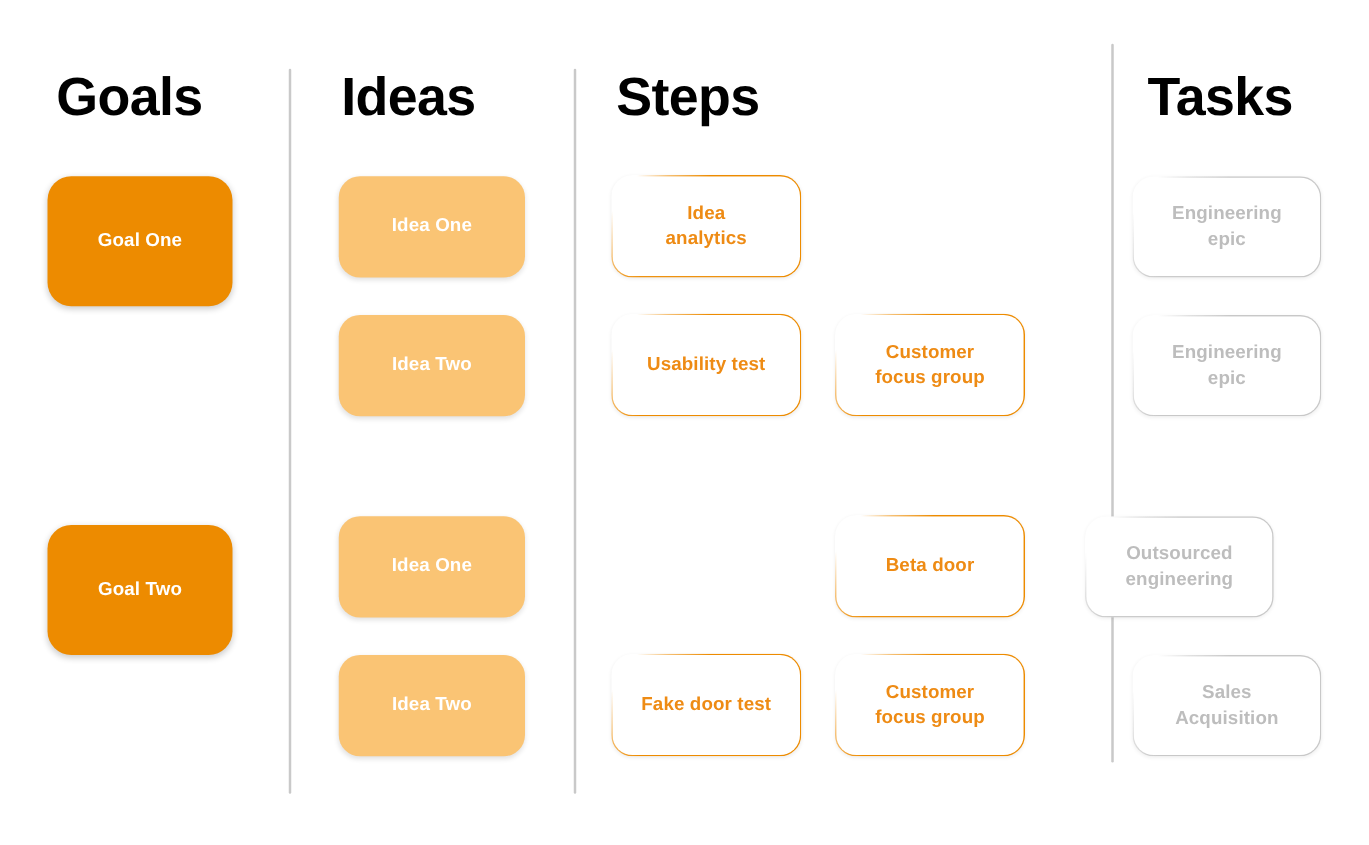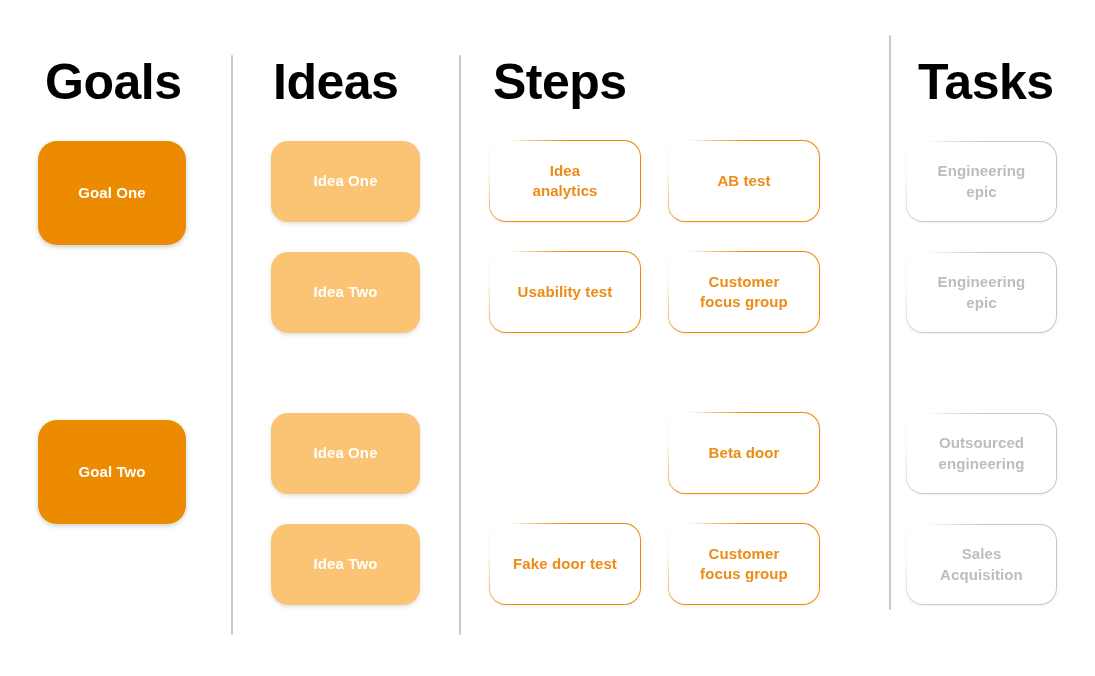--- a/index.html
+++ b/index.html
@@ -25,21 +25,21 @@
     background: #c9c9c9;
     border-radius: 1px;
   }
   .divider.d1 { left: 231px; top: 55px;  height: 580px; }
   .divider.d2 { left: 459px; top: 55px;  height: 580px; }
   .divider.d3 { left: 889px; top: 35px;  height: 575px; }
 
   
   .col-title {
     position: absolute;
-    font-size: 50px;
+    font-size: 43px;
     font-weight: 700;
     color: #000000;
     letter-spacing: -0.5px;
     line-height: 1;
     white-space: nowrap;
   }
   .col-title.t-goals { left: 45px;  top: 57px; }
   .col-title.t-ideas { left: 273px; top: 57px; }
   .col-title.t-steps { left: 493px; top: 57px; }
   .col-title.t-tasks { left: 918px; top: 57px; }
@@ -139,31 +139,30 @@
   <div class="card goal" style="left:38px; top:141px;">Goal One</div>
   <div class="card goal" style="left:38px; top:420px;">Goal Two</div>
 
   <div class="card idea" style="left:271px; top:141px;">Idea One</div>
   <div class="card idea" style="left:271px; top:252px;">Idea Two</div>
   <div class="card idea" style="left:271px; top:413px;">Idea One</div>
   <div class="card idea" style="left:271px; top:524px;">Idea Two</div>
 
   <div class="card step" style="left:489px; top:140px;">Idea
 analytics</div>
-  <div class="card step" style="left:668px; top:140px;">AB test</div>
   <div class="card step" style="left:489px; top:251px;">Usability test</div>
   <div class="card step" style="left:668px; top:251px;">Customer
 focus group</div>
   <div class="card step" style="left:668px; top:412px;">Beta door</div>
   <div class="card step" style="left:489px; top:523px;">Fake door test</div>
   <div class="card step" style="left:668px; top:523px;">Customer
 focus group</div>
 
   <div class="card task" style="left:906px; top:141px;">Engineering
 epic</div>
   <div class="card task" style="left:906px; top:252px;">Engineering
 epic</div>
-  <div class="card task" style="left:906px; top:413px;">Outsourced
+  <div class="card task" style="left:868px; top:413px;">Outsourced
 engineering</div>
   <div class="card task" style="left:906px; top:524px;">Sales
 Acquisition</div>
 
 </div>
 
 </body></html>

